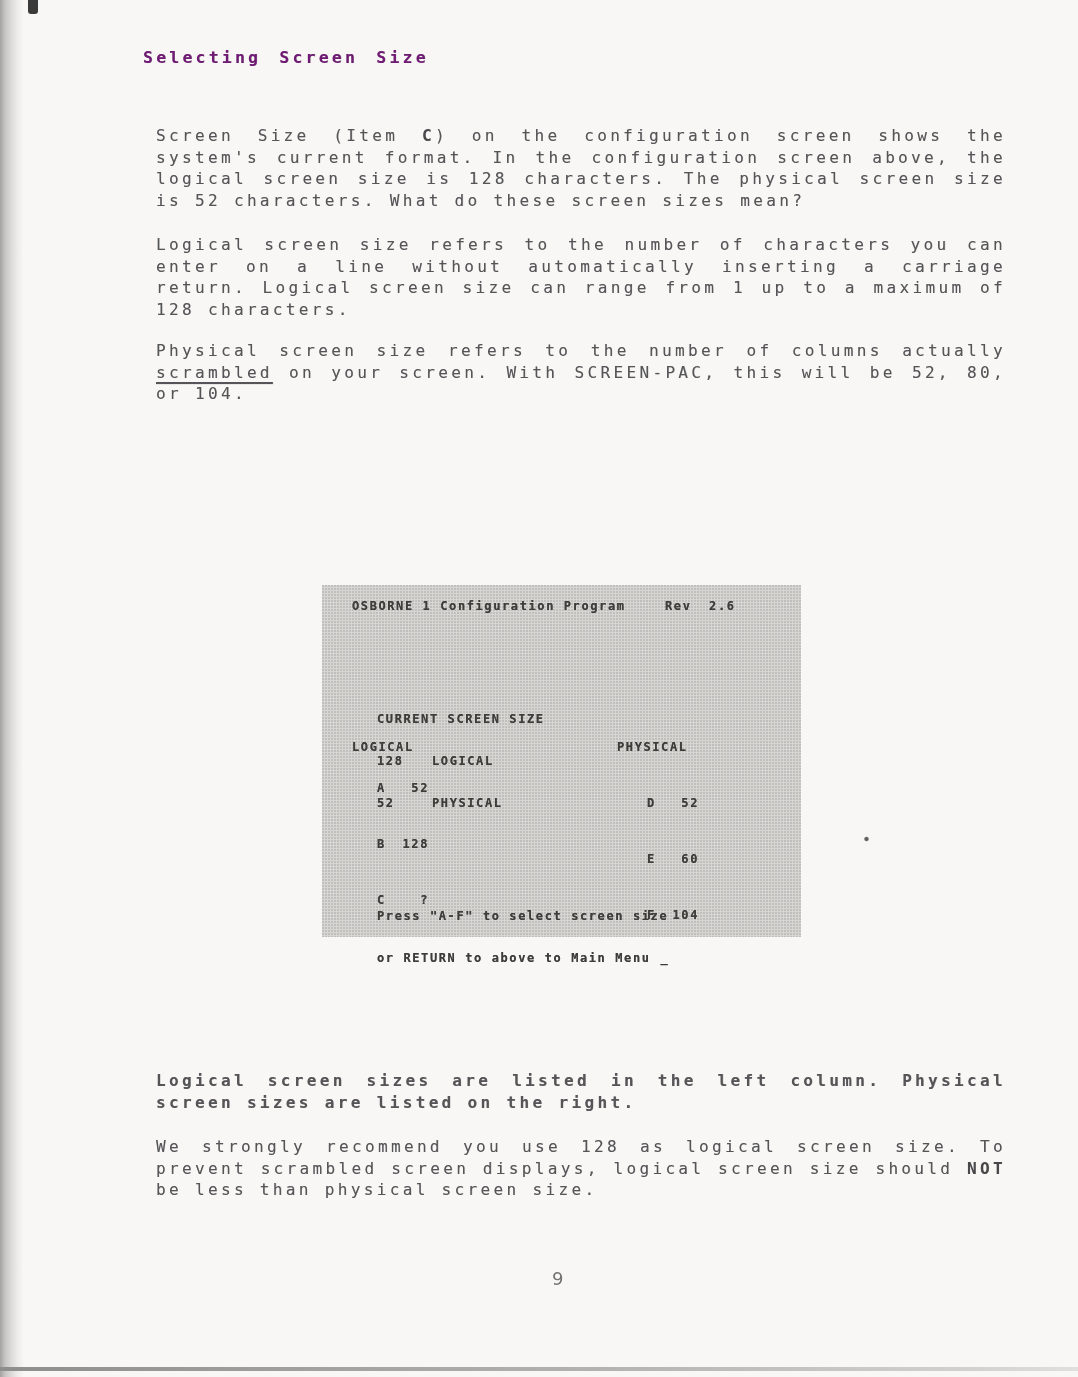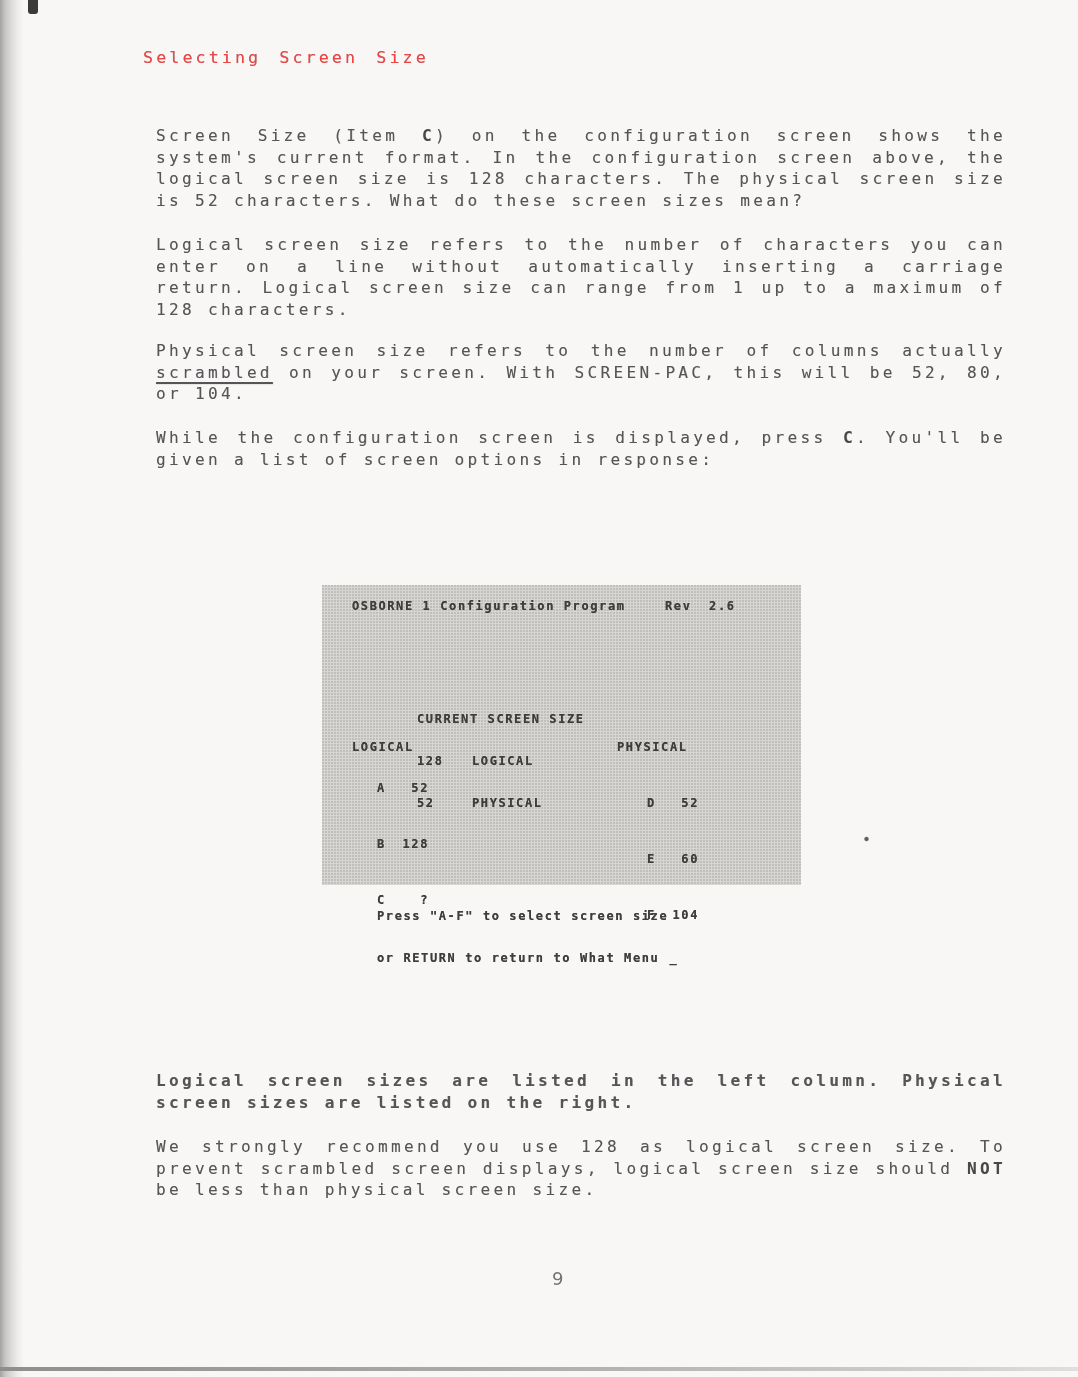--- a/index.html
+++ b/index.html
@@ -22,50 +22,50 @@
     background:linear-gradient(to right,#8e8e8c,#b3b2b0 55%,#d2d1cf 90%,#e0dfdd);
     filter:blur(0.5px);
   }
   .speck {
     position:absolute; left:864px; top:836px; width:5px; height:6px;
     background:radial-gradient(circle,#5f5f5f 0 40%,transparent 70%);
   }
   
   .heading {
     position:absolute; left:143px; top:48px; margin:0;
-    font-size:16.5px; font-weight:normal; letter-spacing:3.2px; word-spacing:5px;
-    color:#ef4444; text-shadow:0.3px 0.3px 0.4px rgba(70,70,74,0.45);
+    font-size:16.5px; font-weight:bold; letter-spacing:3.2px; word-spacing:5px;
+    color:#701a75; text-shadow:0.3px 0.3px 0.4px rgba(70,70,74,0.45);
   }
   .body {
     position:absolute; left:143px; width:850px; margin:13px;
     font-size:16px; line-height:21.5px; letter-spacing:3.35px;
     color:#555558; text-align:justify;
     text-shadow:0.3px 0.3px 0.4px rgba(85,85,90,0.35);
   }
   .body b { font-weight:bold; color:#48484b; }
   .body u { text-underline-offset:4px; text-decoration-thickness:1.5px; }
   .p1 { top:112px; }
   .p2 { top:221px; }
   .p3 { top:327px; }
   .p4 { top:414px; }
   .p5 { top:1057px;font-weight:bold; }
   .p6 { top:1123px; }
   
   .screen {
-    position:absolute; left:322px; top:585px; width:479px; height:300px;
+    position:absolute; left:322px; top:585px; width:479px; height:352px;
     background-color:#d7d6d3;
     background-image:radial-gradient(circle at 1px 1px, rgba(110,110,106,0.22) 0.8px, transparent 1.1px);
     background-size:3px 3px;
     color:#3e3d3a; font-weight:bold; font-size:12px; letter-spacing:1.6px;
     text-shadow:0 0 0.6px rgba(55,55,52,0.7);
   }
   .screen .t { position:absolute; white-space:pre; line-height:14px; }
   .scr-title { left:30px; top:14px; }
   .scr-rev   { left:343px; top:14px; }
-  .cur-block { left:55px; top:99px;margin-left:40px; }
+  .cur-block { left:55px; top:99px; }
   .cur-val   { display:inline-block; width:55px; }
   .col-left  { left:30px;  top:155px; }
   .col-right { left:295px; top:155px; }
   .opts-left  { left:55px;  top:168px; }
   .opts-right { left:325px; top:183px; }
   .opt { height:28px; white-space:pre; }
   .opt-key { display:inline-block; width:24px; }
   .opt-val { display:inline-block; width:28px; text-align:right; }
   .prompt { left:55px; top:296px; }
   .cursor { margin-left:10px; }
@@ -85,21 +85,20 @@
   <div class="speck"></div>
 
   <h1 class="heading">Selecting Screen Size</h1>
 
   <p class="body p1"><span>Screen Size (Item </span><b>C</b><span>) on the configuration screen shows the system's current format. In the configuration screen above, the logical screen size is 128 characters. The physical screen size is 52 characters. What do these screen sizes mean?</span></p>
 
   <p class="body p2"><span>Logical screen size refers to the number of characters you can enter on a line without automatically inserting a carriage return. Logical screen size can range from 1 up to a maximum of 128 characters.</span></p>
 
   <p class="body p3"><span>Physical screen size refers to the number of columns actually </span><u>scrambled</u><span> on your screen. With SCREEN-PAC, this will be 52, 80, or 104.</span></p>
 
-  <p class="body p4"><span>While the configuration screen is displayed, press </span><b>C</b><span>. You'll be given a list of screen options in response:</span></p>
 
   <div class="screen">
     <span class="t scr-title">OSBORNE 1 Configuration Program</span>
     <span class="t scr-rev">Rev  2.6</span>
 
     <div class="t cur-block">
       <div>CURRENT SCREEN SIZE</div>
       <div><span class="cur-val">128</span><span>LOGICAL</span></div>
       <div><span class="cur-val">52</span><span>PHYSICAL</span></div>
     </div>
@@ -114,21 +113,21 @@
     </div>
 
     <div class="t opts-right">
       <div class="opt"><span class="opt-key">D</span><span class="opt-val">52</span></div>
       <div class="opt"><span class="opt-key">E</span><span class="opt-val">60</span></div>
       <div class="opt"><span class="opt-key">F</span><span class="opt-val">104</span></div>
     </div>
 
     <div class="t prompt">
       <div>Press "A-F" to select screen size</div>
-      <div><span>or RETURN to return to What Menu</span><span class="cursor">_</span></div>
+      <div><span>or RETURN to above to Main Menu</span><span class="cursor">_</span></div>
     </div>
   </div>
 
   <p class="body p5"><span>Logical screen sizes are listed in the left column. Physical screen sizes are listed on the right.</span></p>
 
   <p class="body p6"><span>We strongly recommend you use 128 as logical screen size. To prevent scrambled screen displays, logical screen size should </span><b>NOT</b><span> be less than physical screen size.</span></p>
 
   <div class="page-number">9</div>
 
 </div>

